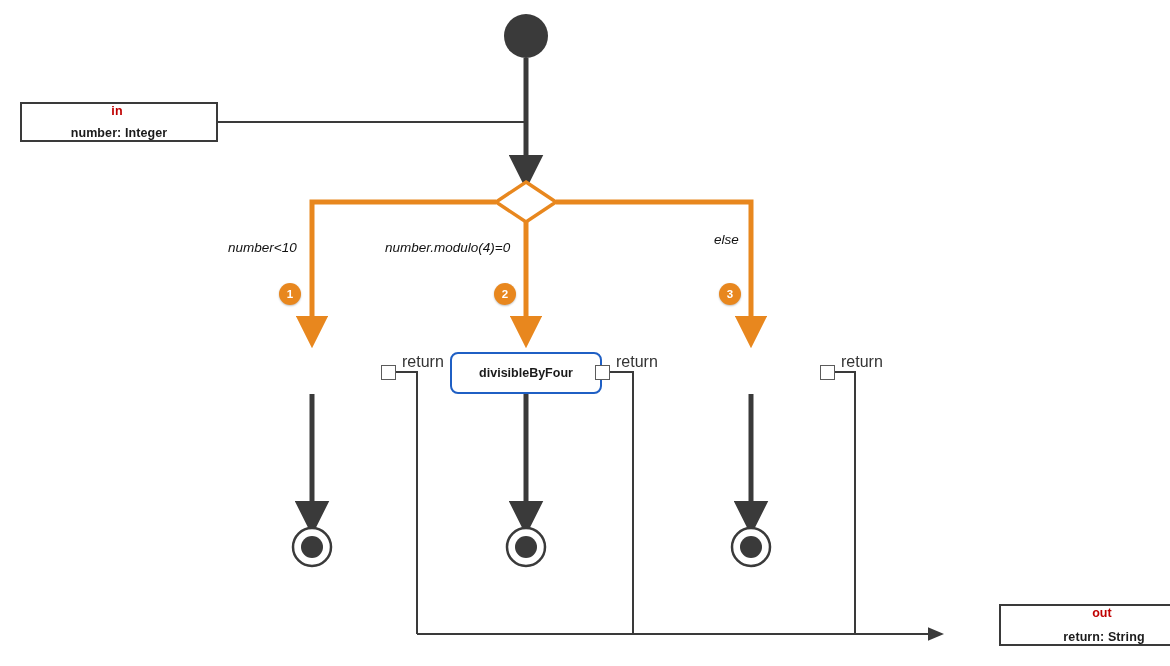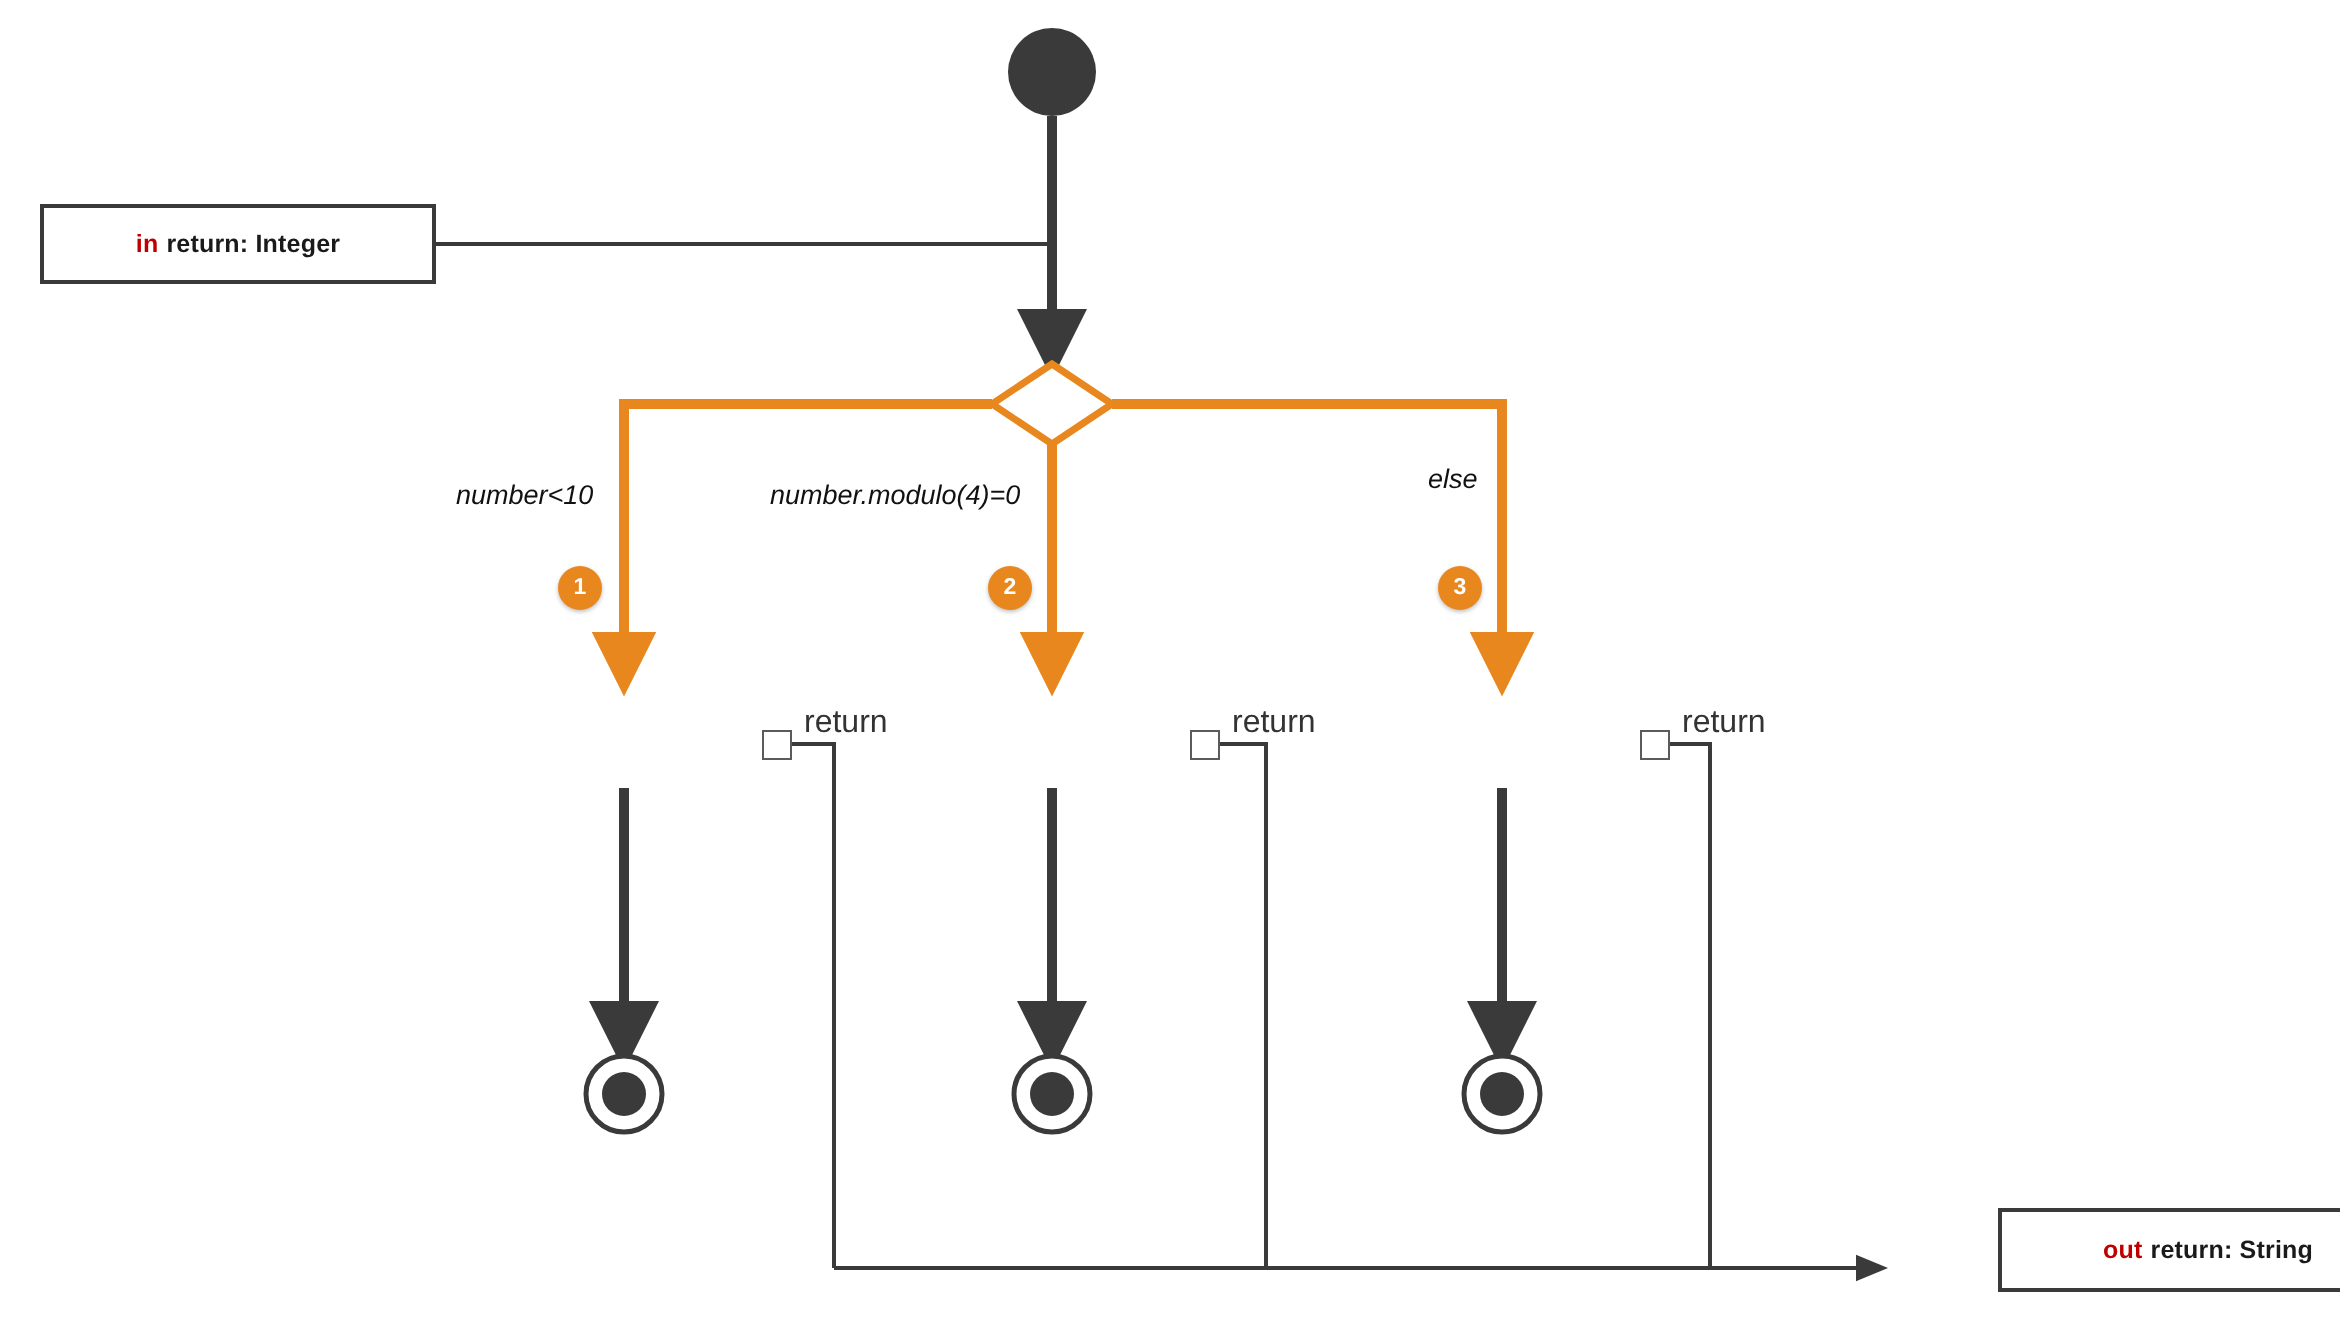--- a/index.html
+++ b/index.html
@@ -25,25 +25,26 @@
     height: 666px;
   }
   
   .param-box {
     position: absolute;
     box-sizing: border-box;
     border: 2px solid #3a3a3a;
     background: #ffffff;
     display: flex;
     align-items: center;
-    justify-content: center;
+    justify-content: space-between;
     font-size: 12.5px;
     font-weight: bold;
     color: #1a1a1a;
     letter-spacing: 0.1px;
+    flex-direction: column;
   }
   .param-dir {
     color: #c00000;
     font-weight: bold;
     margin-right: 4px;
   }
   
   .activity-node {
     position: absolute;
     box-sizing: border-box;
@@ -148,38 +149,39 @@
 
     <path d="M 396 372 L 417 372 L 417 634" stroke="#3a3a3a" stroke-width="2" fill="none"></path>
     <path d="M 610 372 L 633 372 L 633 634" stroke="#3a3a3a" stroke-width="2" fill="none"></path>
     <path d="M 835 372 L 855 372 L 855 634" stroke="#3a3a3a" stroke-width="2" fill="none"></path>
 
     <path d="M 417 634 L 940 634" stroke="#3a3a3a" stroke-width="2" fill="none" marker-end="url(#arrow-dark-thin)"></path>
   </svg>
 
   <div class="param-box" style="left:20px; top:102px; width:198px; height:40px;">
     <span class="param-dir">in</span>
-    <span>return: Integer</span>
+    <span>number: Integer</span>
   </div>
 
   <div class="param-box" style="left:999px; top:604px; width:210px; height:42px;">
     <span class="param-dir">out</span>
     <span>return: String</span>
   </div>
 
   <div class="guard-label" style="left:228px; top:240px;">number&lt;10</div>
   <div class="guard-label" style="left:385px; top:240px;">number.modulo(4)=0</div>
   <div class="guard-label" style="left:714px; top:232px;">else</div>
 
   <div class="badge" style="left:279px; top:283px;">1</div>
   <div class="badge" style="left:494px; top:283px;">2</div>
   <div class="badge" style="left:719px; top:283px;">3</div>
 
   <div class="pin" style="left:381px; top:365px;"></div>
   <div class="pin-label" style="left:402px; top:353px;">return</div>
 
+  <div class="activity-node" style="left:450px; top:352px; width:152px; height:42px;">divisibleByFour</div>
   <div class="pin" style="left:595px; top:365px;"></div>
   <div class="pin-label" style="left:616px; top:353px;">return</div>
 
   <div class="pin" style="left:820px; top:365px;"></div>
   <div class="pin-label" style="left:841px; top:353px;">return</div>
 
 </div>
 
 </body></html>

